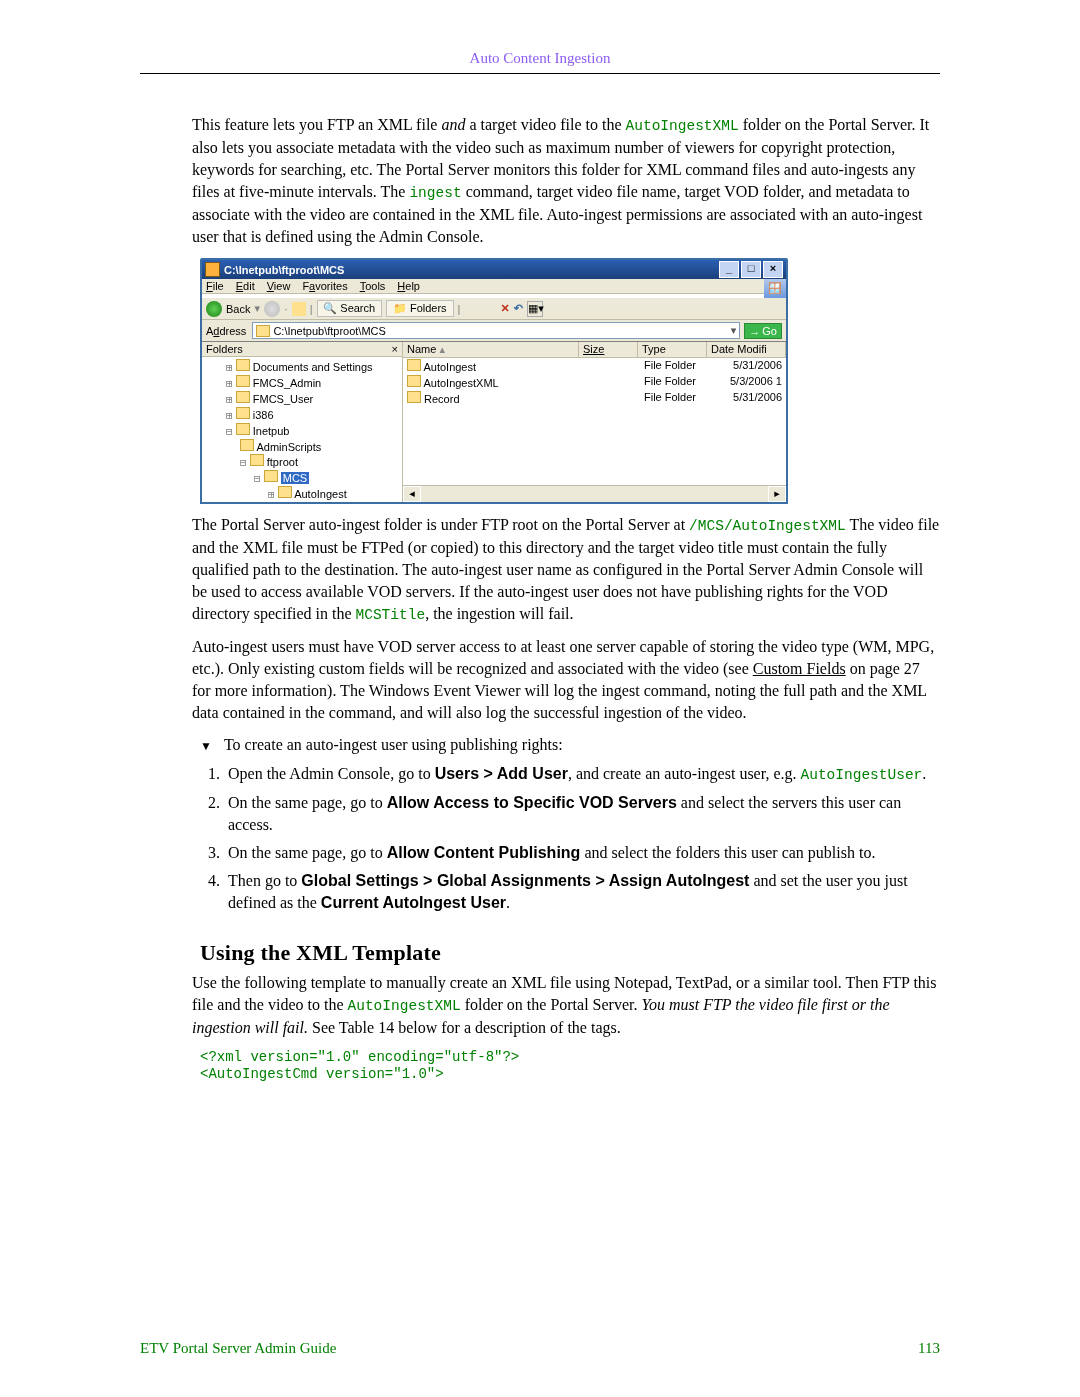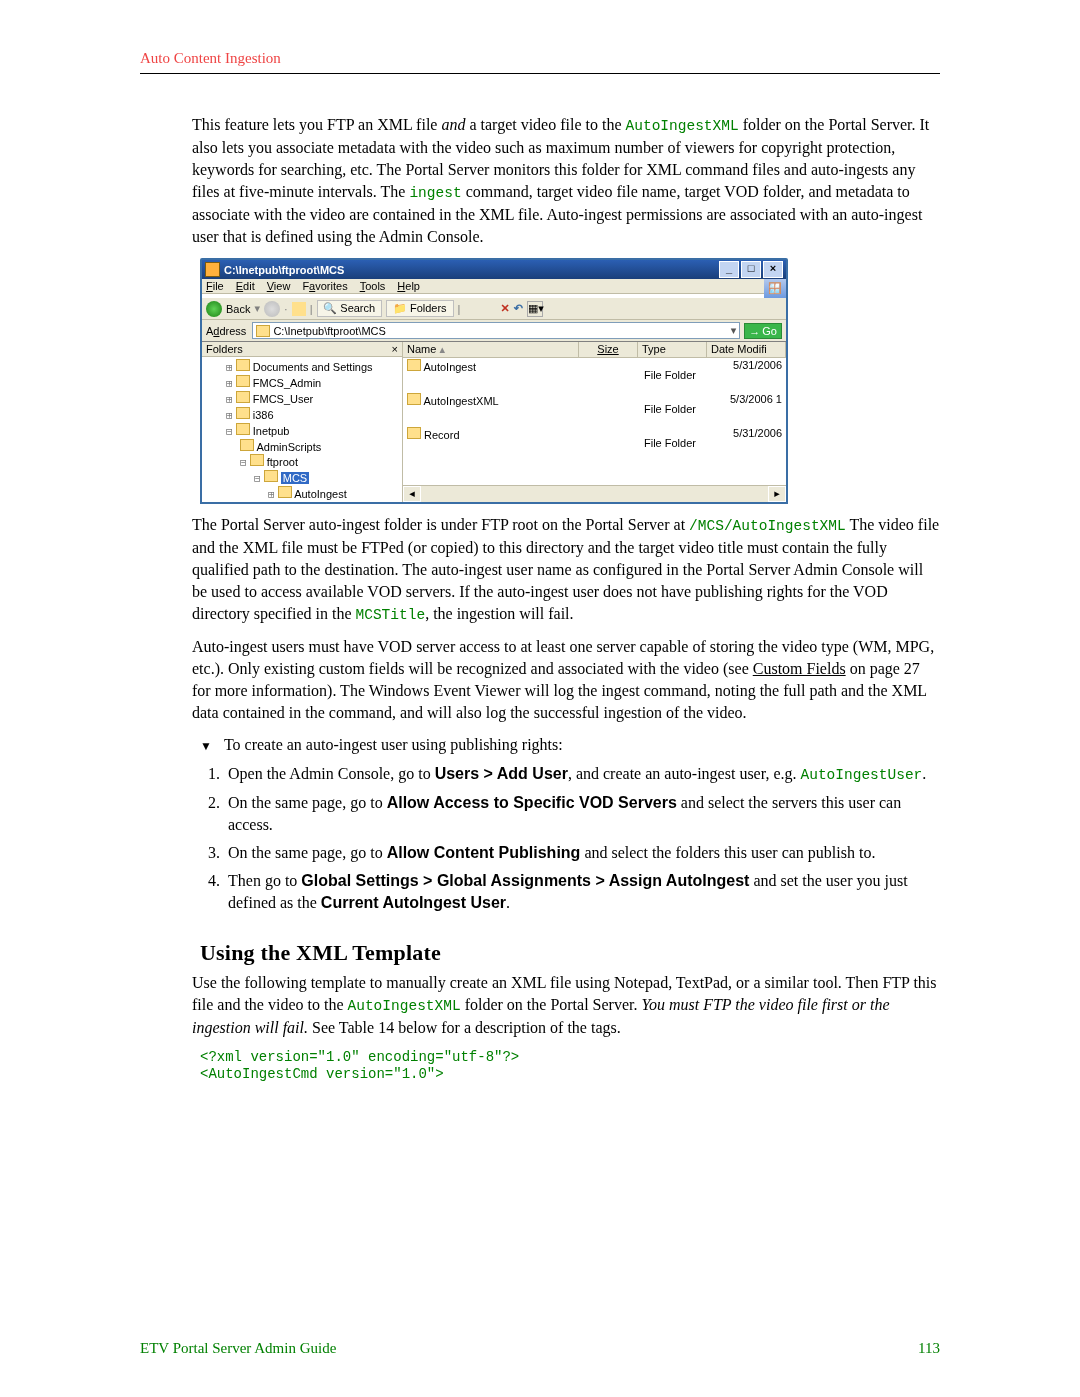--- a/index.html
+++ b/index.html
@@ -10,22 +10,22 @@
     color: #000000;
   }
   .page {
     width: 1080px;
     height: 1397px;
     box-sizing: border-box;
     padding: 50px 140px 40px 140px;
     position: relative;
   }
   .header-right {
-    text-align: left;
-    color: #ef4444;
+    text-align: center;
+    color: #8b5cf6;
     font-size: 15px;
     font-family: Georgia, serif;
   }
   .hr {
     border-top: 1px solid #000;
     margin-top: 6px;
     margin-bottom: 40px;
   }
   h1.sec-title {
     font-family: Georgia, serif;
@@ -144,27 +144,27 @@
   .tn { line-height:14px; }
   .tn .exp { color:#808080; font-family:monospace; }
   .tn .sel { background:#316ac5;color:#fff;padding:0 2px; }
   .ind1{padding-left:22px;} .ind2{padding-left:36px;}
   .ind3{padding-left:50px;} .ind4{padding-left:64px;}
   .list-pane { flex:1; display:flex; flex-direction:column; background:#fff; }
   .list-head {
     background:#ece9d8; display:flex; border-bottom:1px solid #c0bca6;
   }
   .lh { border-right:1px solid #c0bca6; padding:1px 4px; }
-  .lh-name{flex:1;} .lh-size{width:50px;text-align:center;text-decoration:underline;}
+  .lh-name{flex:1;} .lh-size{width:50px;text-align:left;text-decoration:underline;}
   .lh-type{width:60px;} .lh-date{width:70px;}
   .list-body { flex:1; }
   .lrow { display:flex; }
   .lcell-name{flex:1;padding:1px 4px;}
   .lcell-size{width:50px;padding:1px 4px;}
-  .lcell-type{width:60px;padding:11px 4px;}
+  .lcell-type{width:60px;padding:1px 4px;}
   .lcell-date{width:70px;padding:1px 4px;text-align:right;}
   .list-scroll { background:#ece9d8; height:16px; border-top:1px solid #c0bca6;
     display:flex; }
   .list-scroll .sarrow { width:16px;text-align:center;border:1px solid #fff;background:#ece9d8;}
 
   
   .task-intro {
     margin-left: 60px; padding-left: 24px; text-indent:-24px;
     font-size:16px; line-height:22px; margin-bottom:6px;
   }

